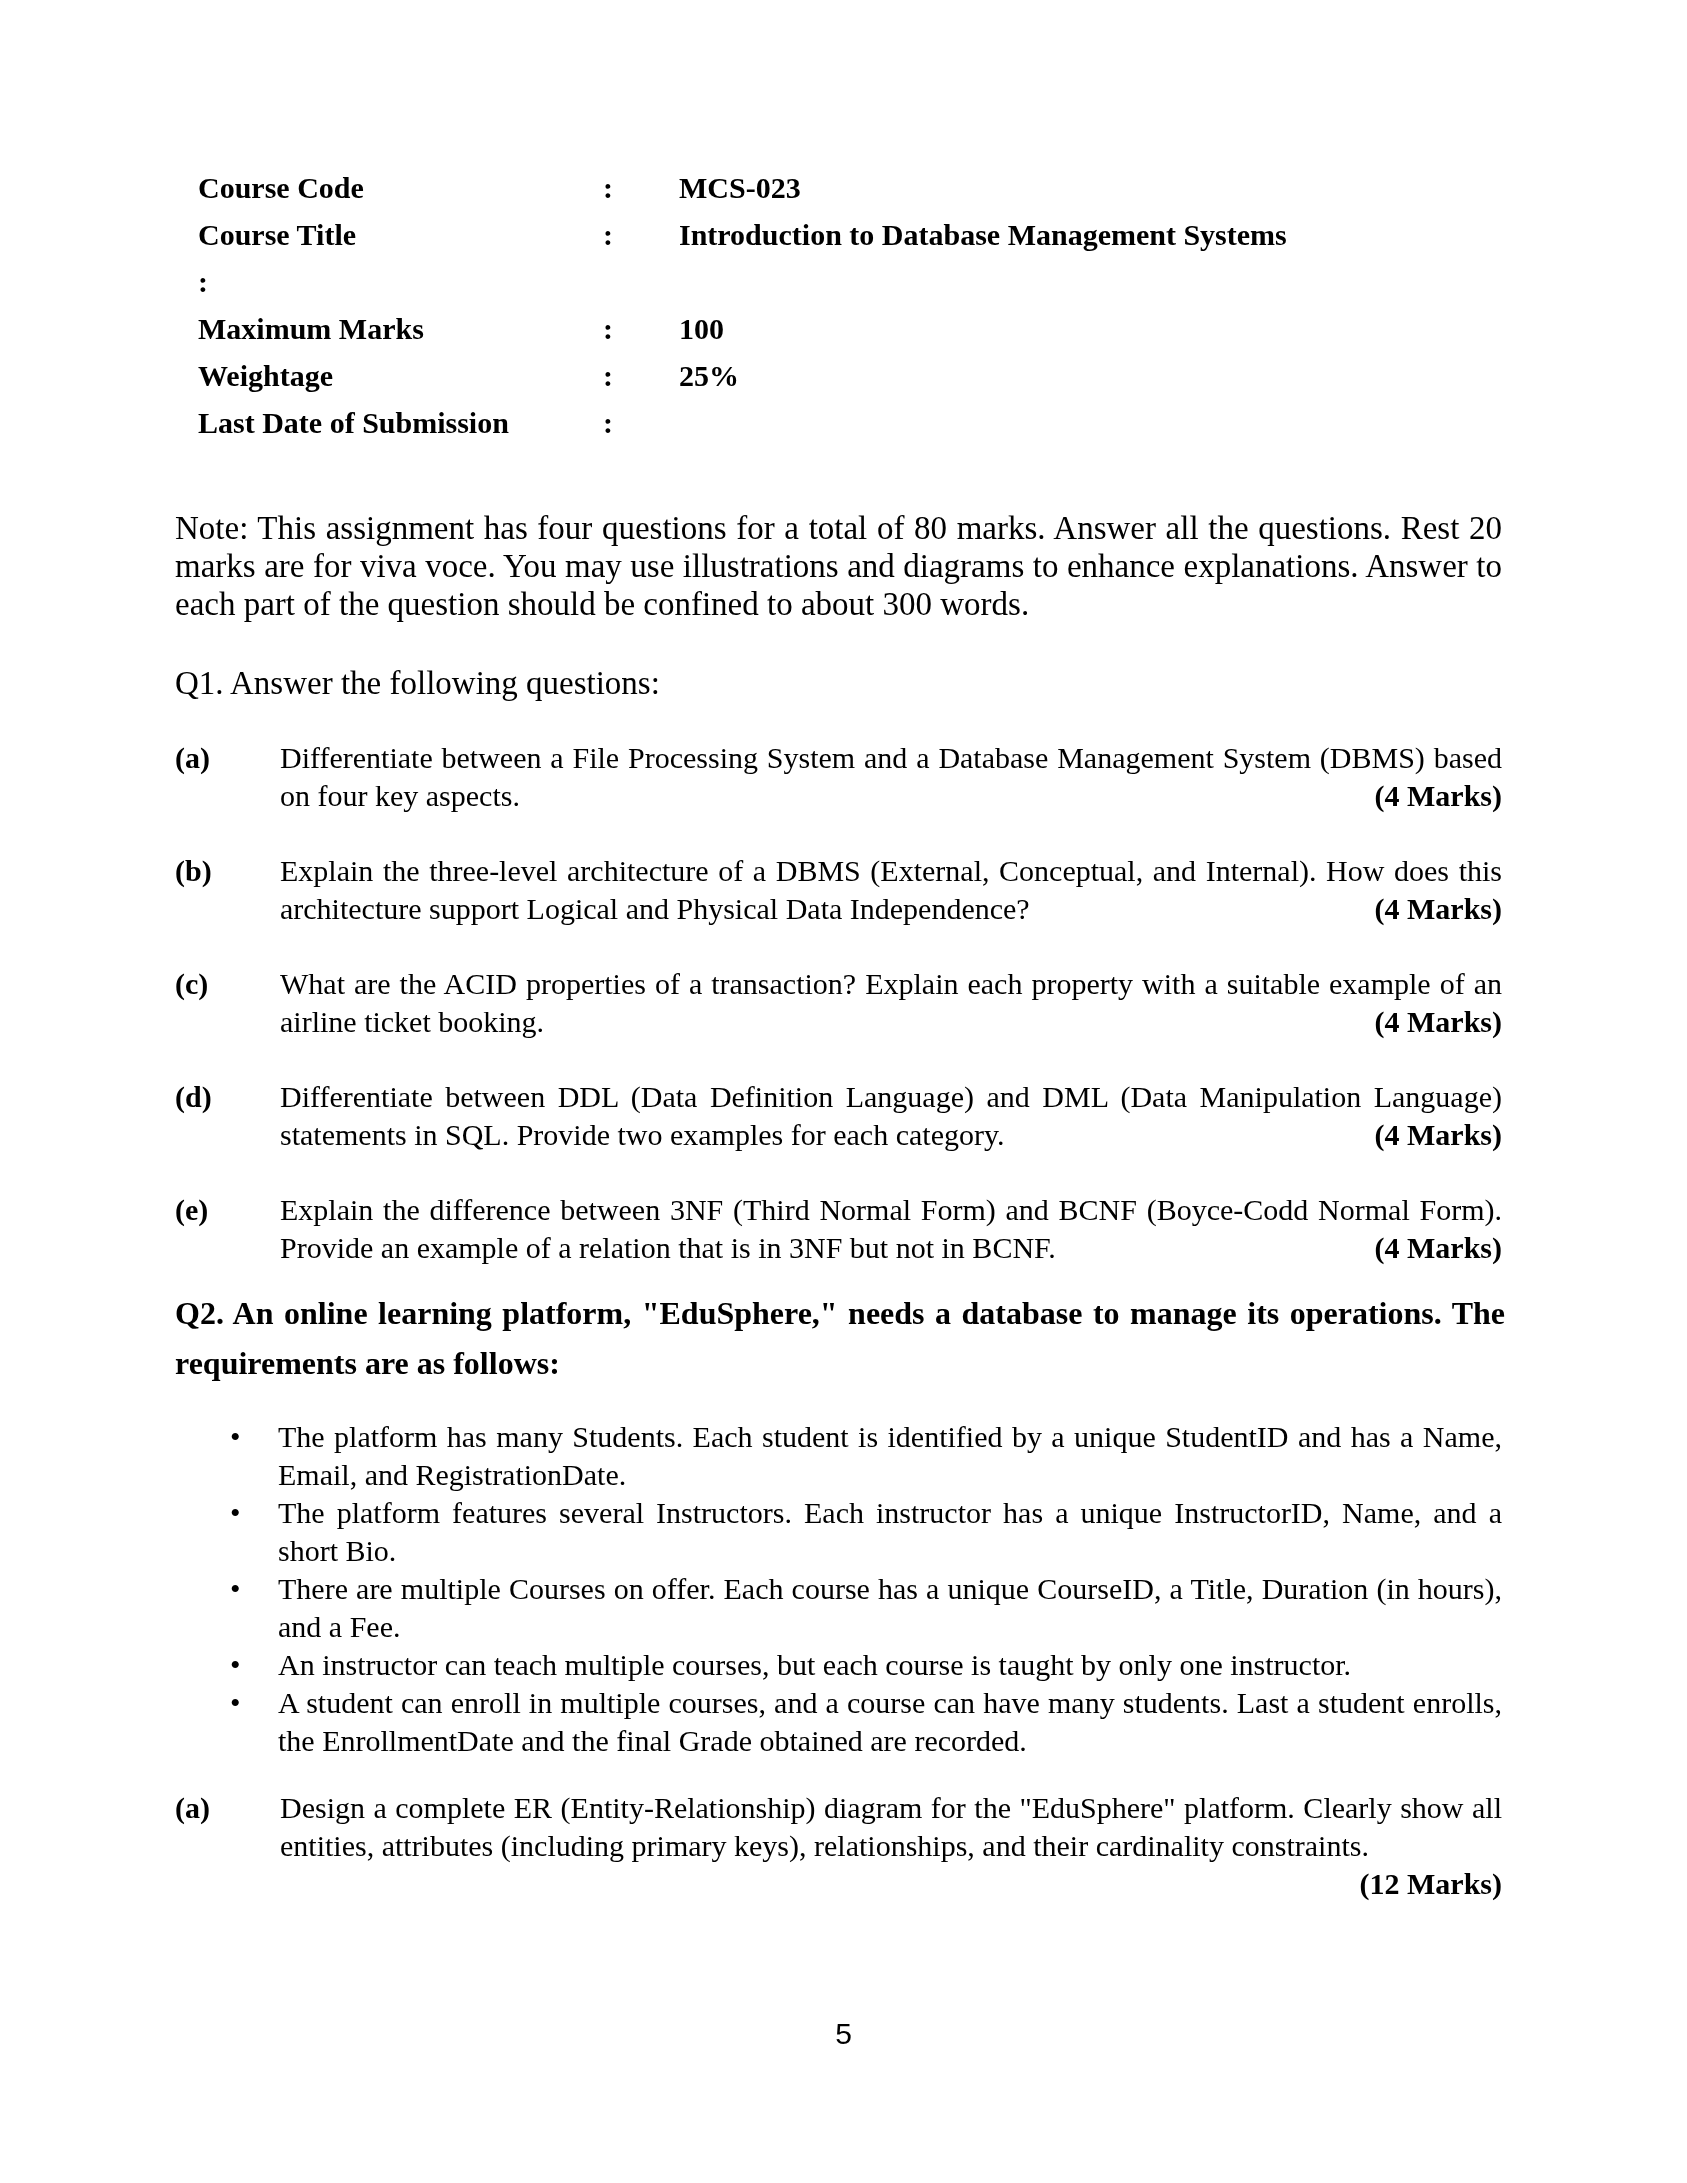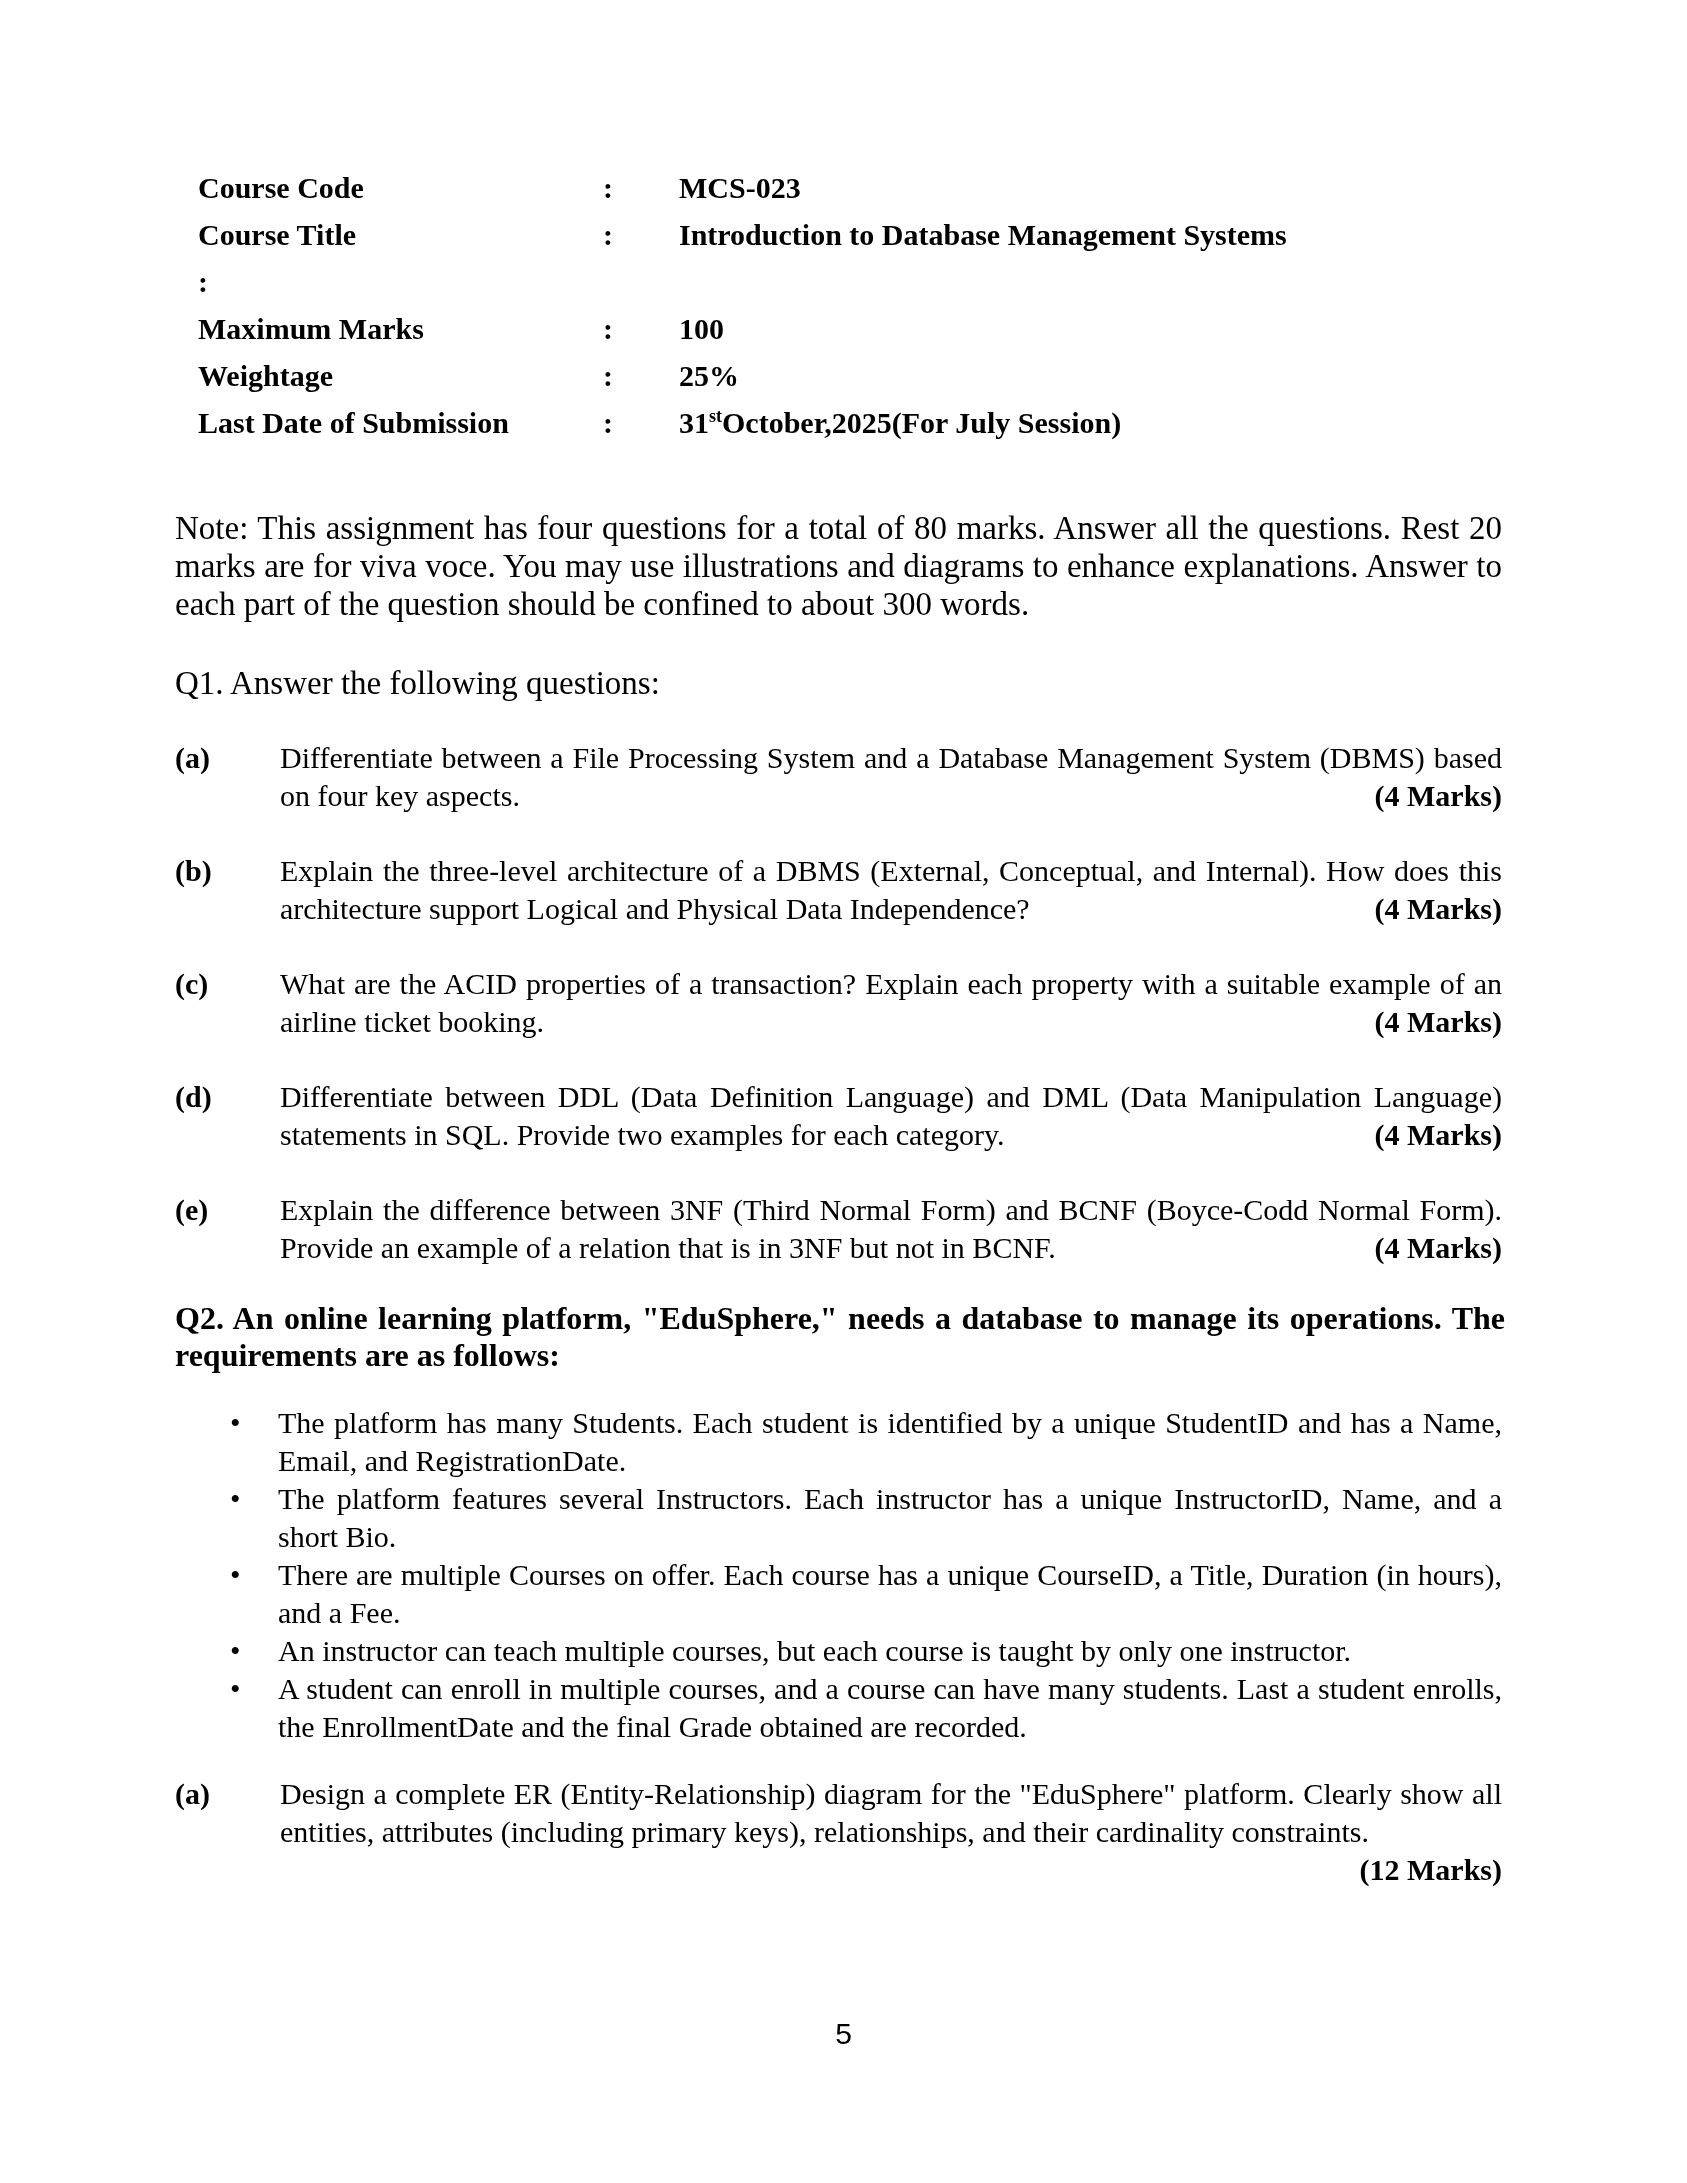--- a/index.html
+++ b/index.html
@@ -19,22 +19,22 @@
   sup.ord { font-size: 0.6em; vertical-align: super; line-height: 0; }
   
   .note {
     margin: 63px 175px 0 175px; width: 1327px;
     font-weight: normal; font-size: 33px; line-height: 38px;
     text-align: justify;
   }
   
   .q1-heading { margin: 41px 175px 0 175px; font-weight: normal; font-size: 33px; line-height: 38px; }
   .q2-heading {
-    margin: 33px 175px 0 175px; width: 1330px;
-    font-weight: bold; font-size: 32px; line-height: 37px;
+    margin: 21px 175px 0 175px; width: 1330px;
+    font-weight: bold; font-size: 32px; line-height: 50px;
     text-align: justify;
   }
   
   .item { display: flex; margin: 37px 157px 0 175px; font-size: 30px; line-height: 38px; }
   .item-label { width: 105px; font-weight: bold; flex: none; }
   .item-text { flex: 1; max-width: 1222px; text-align: justify; }
   .marks { float: right; font-weight: bold; }
   .q2-item { margin-top: 29px; }
   
   .bullet-list { margin: 30px 185px 0 230px; font-size: 30px; line-height: 38px; }
@@ -74,21 +74,20 @@
   </div>
   <div class="header-row">
     <div class="header-label">Weightage</div>
     <div class="header-colon">:</div>
     <div class="header-value">25%</div>
   </div>
   <div class="header-row">
     <div class="header-label">Last Date of Submission</div>
     <div class="header-colon">:</div>
     <div class="header-value">
-      <div><span>31</span><sup class="ord">st</sup><span>October,2025(For July Session)</span></div>
     </div>
   </div>
 </div>
 
 <div class="note">Note: This assignment has four questions for a total of 80 marks. Answer all the questions. Rest 20 marks are for viva voce. You may use illustrations and diagrams to enhance explanations. Answer to each part of the question should be confined to about 300 words.</div>
 
 <div class="q1-heading">Q1. Answer the following questions:</div>
 
 <div class="item">
   <div class="item-label">(a)</div>

